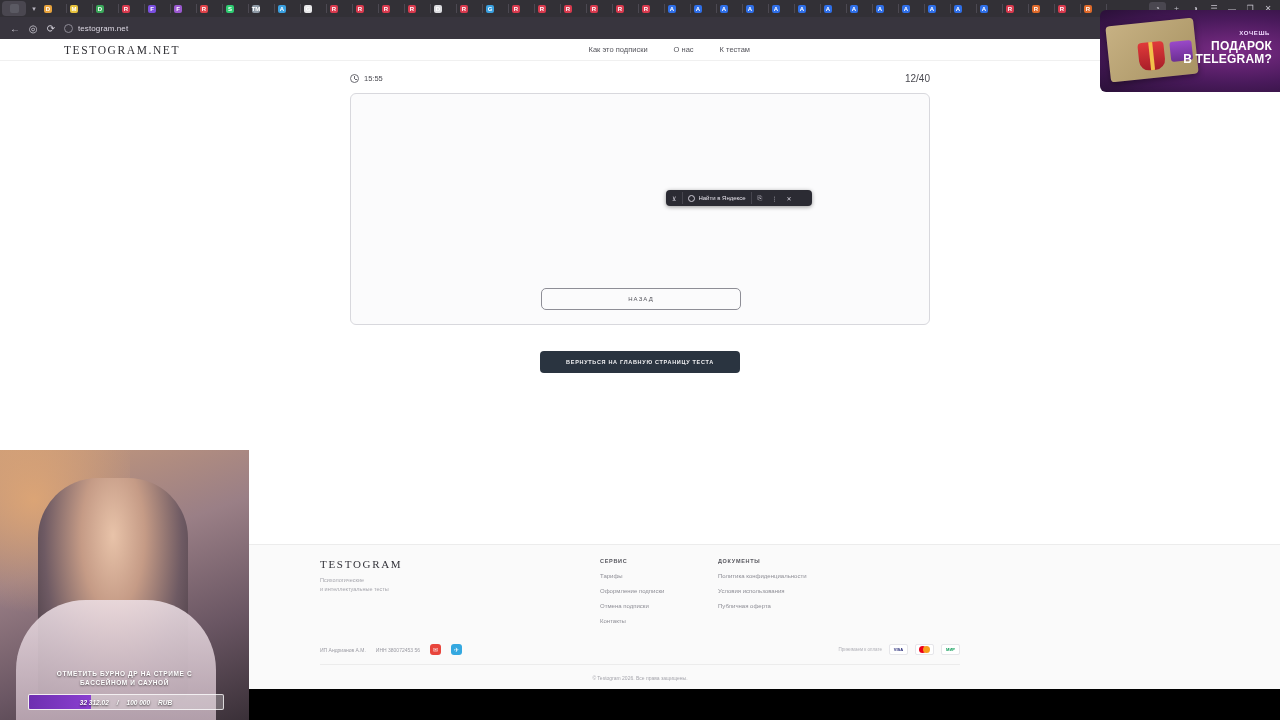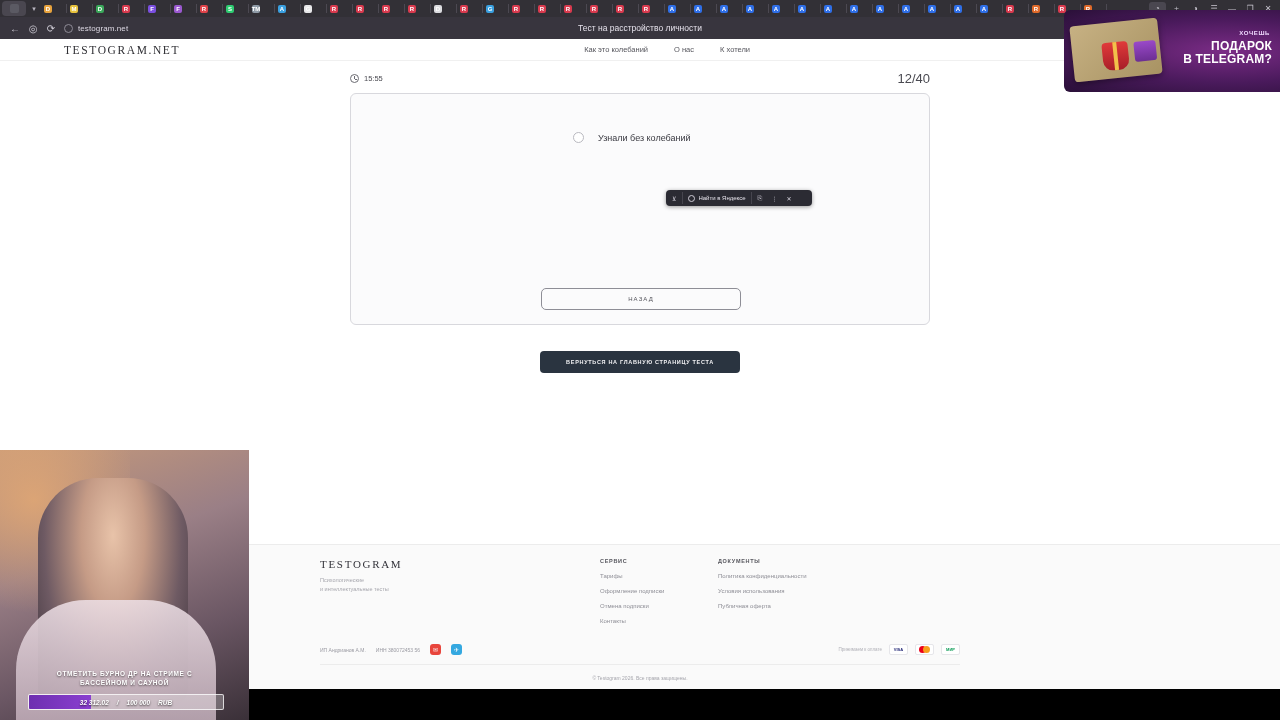--- a/index.html
+++ b/index.html
@@ -96,21 +96,21 @@
 
   .content { width:580px; margin:0 auto; padding-top:10px; }
   .meta-row { display:flex; align-items:center; justify-content:space-between; height:14px; }
   .timer { display:flex; align-items:center; gap:5px;justify-content:space-between; }
   .clock {
     width:9px; height:9px; border-radius:50%; border:1px solid #6b6b72; position:relative;
   }
   .clock::before { content:""; position:absolute; left:3px; top:1.5px; width:1px; height:3px; background:#6b6b72; }
   .clock::after { content:""; position:absolute; left:3.5px; top:4px; width:2.5px; height:1px; background:#6b6b72; }
   .timer-txt { font-size:7.5px; color:#4a4a51; }
-  .counter { font-size:13px; color:#4a4a51; }
+  .counter { font-size:10px; color:#4a4a51; }
 
   .card {
     margin-top:8px; border:1px solid #d8d8dd; border-radius:6px; background:#fbfbfc;
     height:232px; position:relative; padding:12px 16px;
   }
   .question {
     font-family:"Liberation Serif", serif; font-size:13px; line-height:1.32;
     color:#1d1d21; text-align:center;
   }
   .question .sel { background:#2a62d6; color:#ffffff; }
@@ -218,21 +218,21 @@
   .stream-bar .fill { position:absolute; left:0; top:0; bottom:0; width:32%;
     background:linear-gradient(90deg,#6e2fb0,#8a3fd0); }
   .stream-bar .vals {
     position:absolute; inset:0; display:flex; align-items:center; justify-content:center;
     gap:8px; color:#fff; font-size:6.5px; font-weight:bold; font-style:italic;
     text-shadow:0 1px 2px rgba(0,0,0,.7);
   }
 
   
   .tg-ad {
-    position:absolute; right:0; top:10px; width:216px; height:82px; z-index:25;
+    position:absolute; right:0; top:10px; width:180px; height:82px; z-index:25;
     background:radial-gradient(ellipse at 75% 50%, #7b2c86 0%, #4a1a5c 55%, #2a1038 100%);
     border-radius:6px 0 0 6px; overflow:hidden;
   }
   .tg-ad .pic {
     position:absolute; left:8px; top:12px; width:88px; height:56px;
     background:linear-gradient(140deg,#c7b183,#a89363); border-radius:4px;
     transform:rotate(-6deg); box-shadow:0 2px 6px rgba(0,0,0,.4);
   }
   .tg-ad .gift {
     position:absolute; left:30px; top:20px; width:26px; height:28px; border-radius:4px 4px 10px 10px;
@@ -439,58 +439,53 @@
   </div>
 
   <div class="navbar">
     <div class="nav-ico">←</div>
     <div class="nav-ico">◎</div>
     <div class="nav-ico">⟳</div>
     <div class="omnibox">
       <div class="shield"></div>
       <div class="url">testogram.net</div>
     </div>
-    <div class="nav-title">Тест на расстройство личности</div>
     <div class="navbar-right">
       <div class="nav-ico">🔖</div>
       <div class="ask-pill">
         <div class="dot">✦</div>
         <div class="lbl">Спросить</div>
       </div>
       <div class="nav-ico">⋮</div>
     </div>
   </div>
 
   <div class="page">
 
     <div class="site-header">
       <div class="brand">TESTOGRAM.NET</div>
       <div class="site-nav">
-        <a href="#">Как это колебаний</a>
+        <a href="#">Как это подписки</a>
         <a href="#">О нас</a>
-        <a href="#">К хотели</a>
+        <a href="#">К тестам</a>
       </div>
     </div>
 
     <div class="content">
       <div class="meta-row">
         <div class="timer">
           <div class="clock"></div>
           <div class="timer-txt">15:55</div>
         </div>
         <div class="counter">12/40</div>
       </div>
 
       <div class="card">
 
         <div class="options" id="options-container">
-            <div class="option">
-              <div class="radio"></div>
-              <div class="option-label">Узнали без колебаний</div>
-            </div>
           </div>
 
         <div class="back-btn">НАЗАД</div>
       </div>
 
       <div class="home-btn">ВЕРНУТЬСЯ НА ГЛАВНУЮ СТРАНИЦУ ТЕСТА</div>
     </div>
 
     <div class="sel-popup">
       <div class="pbtn">⊻</div>

